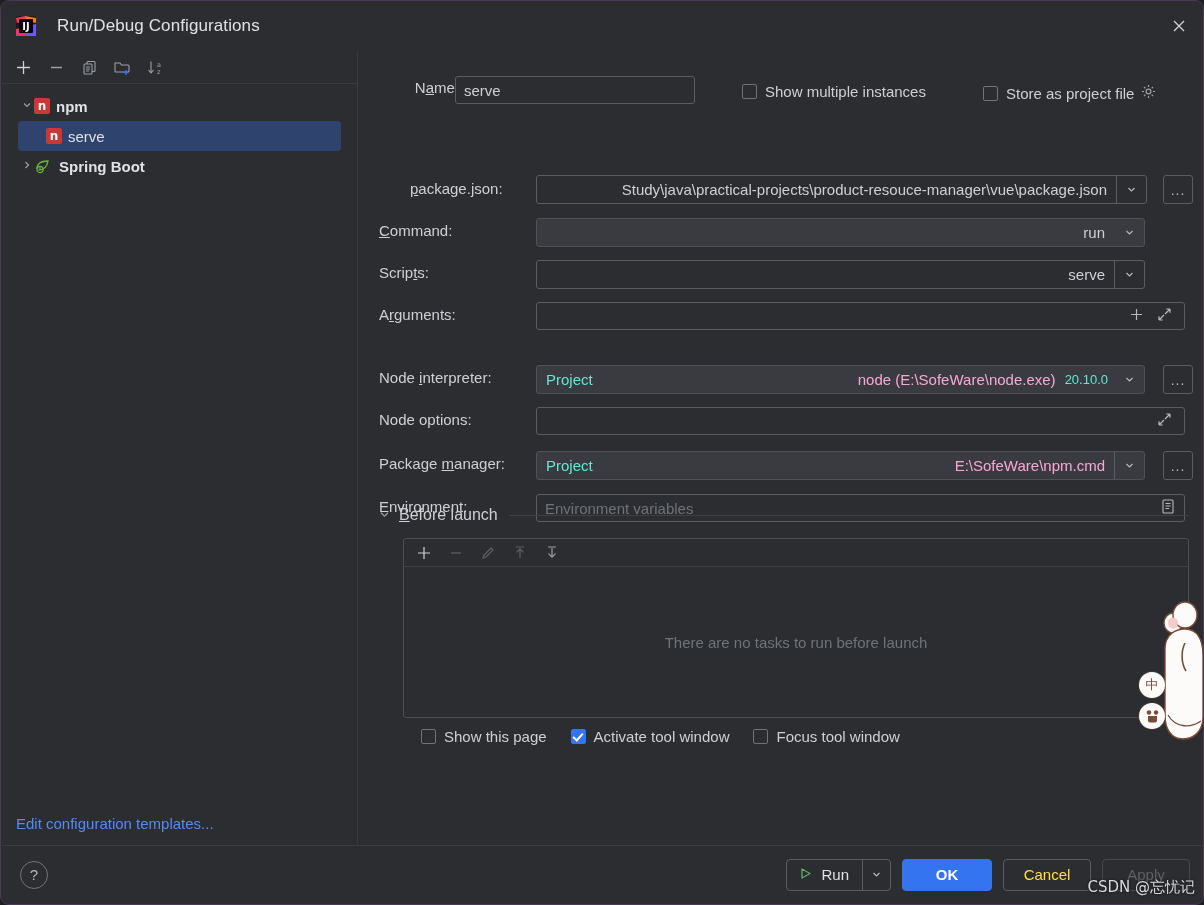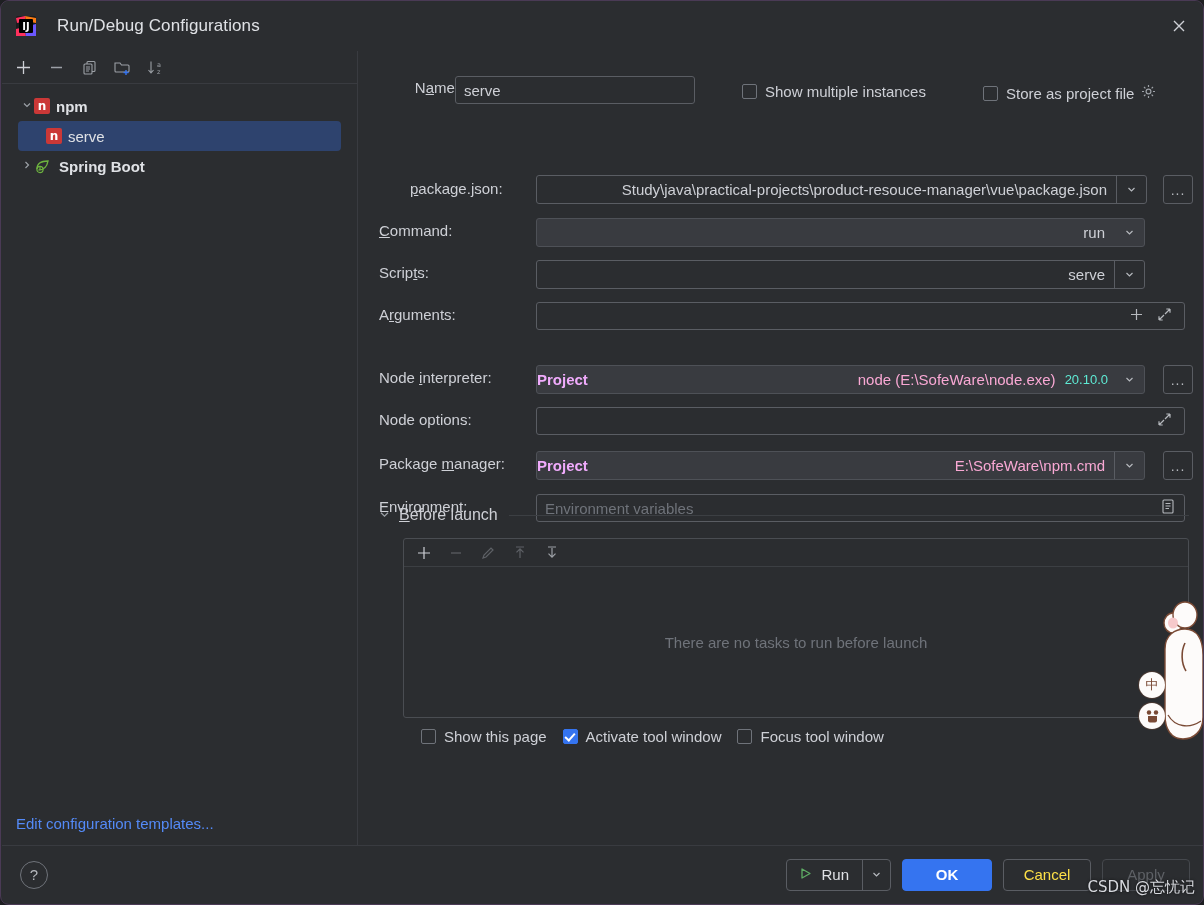--- a/index.html
+++ b/index.html
@@ -135,21 +135,21 @@
   }
   .combo .arrowbox.divided { border-left: 1px solid #5A5D63; }
   .dots-btn {
     width: 30px; height: 29px;
     border: 1px solid #5A5D63; border-radius: 3px;
     background: #2B2D30; color: #B6B9BE;
     display: flex; align-items: center; justify-content: center;
     font-size: 14px; cursor: pointer; margin-left: 9px;
     letter-spacing: 1px;
   }
-  .proj-tag { color: #f0abfc; font-weight: bold; }
+  .proj-tag { color: #5eead4; font-weight: normal; padding-left: 9px; }
   .sub-dim { color: #f9a8d4; padding-left: 7px; }
   .ver-dim { color: #5eead4; font-size: 13px; padding-right: 6px; }
 
   .cbx-wrap { display: flex; align-items: center; cursor: pointer; }
   .cbx {
     width: 15px; height: 15px;
     border: 1px solid #6F737A;
     border-radius: 2px;
     background: #2B2D30;
     margin-right: 8px;
@@ -188,21 +188,21 @@
     display: flex; align-items: center; justify-content: center;
     cursor: pointer;
   }
   .bl-empty {
     height: 150px;
     display: flex; align-items: center; justify-content: center;
     color: #6F737A; font-size: 15px;
   }
   .bl-checks {
     position: absolute; left: 62px; top: 677px;
-    display: flex; align-items: center; gap: 16px;
+    display: flex; align-items: center; gap: 24px;
   }
 
   
   .bottom {
     position: absolute; left: 1px; bottom: 1px;
     width: 1202px; height: 58px;
     background: #2B2D30;
     border-top: 1px solid #393B40;
     display: flex; align-items: center;
   }

